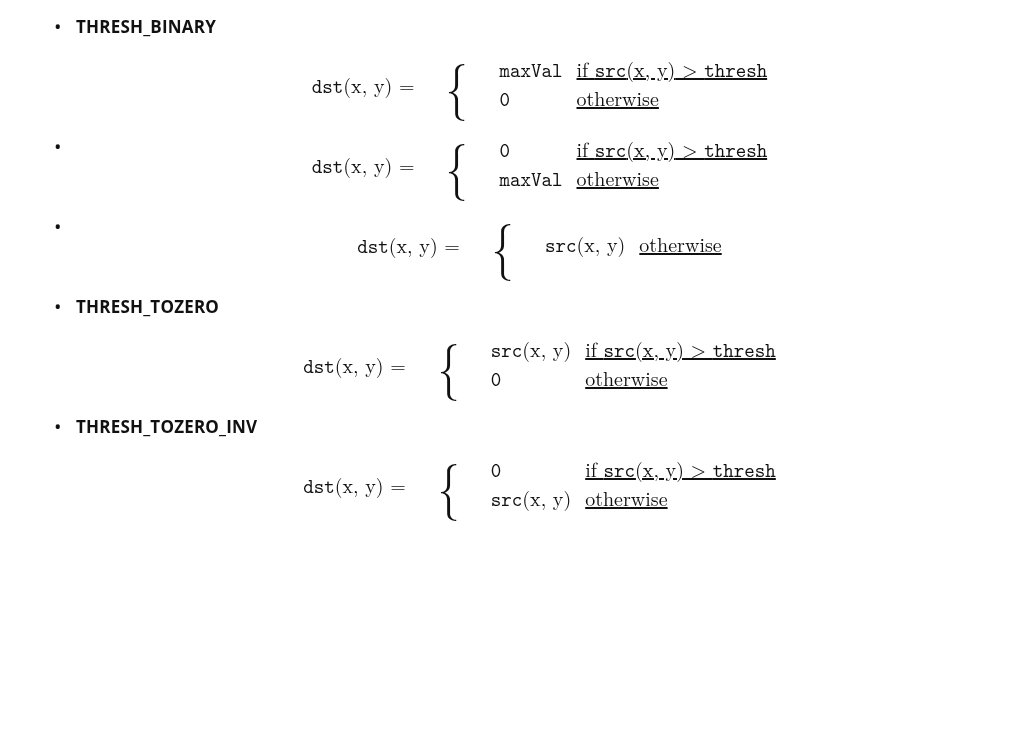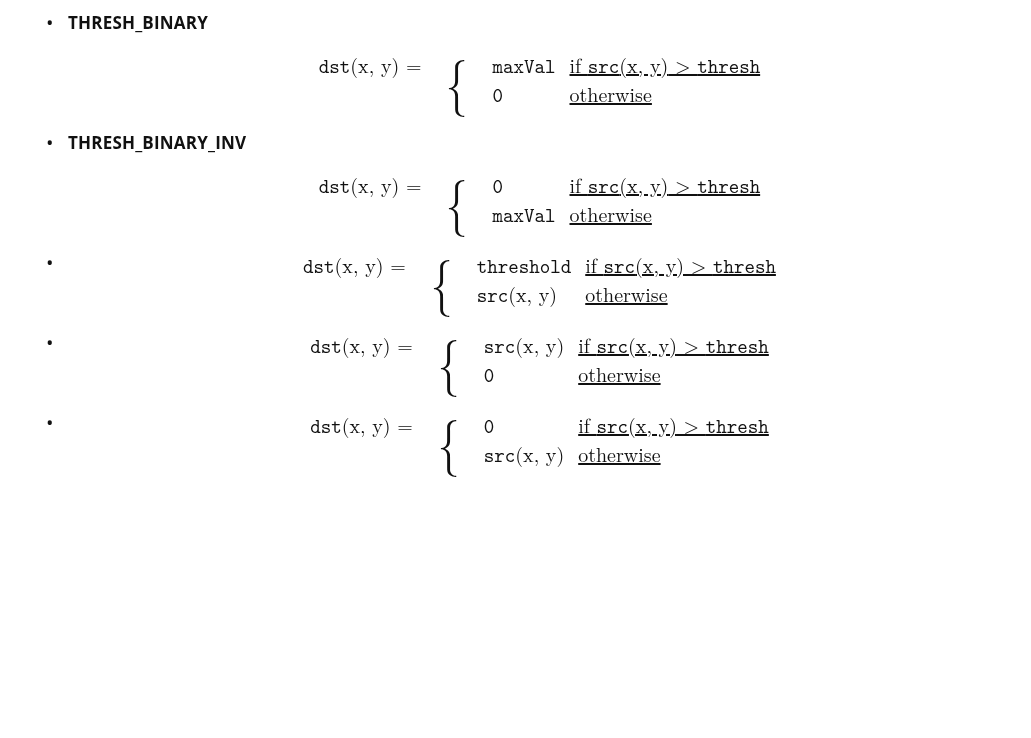--- a/index.html
+++ b/index.html
@@ -1,27 +1,27 @@
 <!DOCTYPE html>
 <html><head>
 <meta charset="utf-8">
 <style>
   html,body{margin:0;padding:0;background:#fff;color:#111;}
   body{width:1031px;box-sizing:border-box;padding:8px 20px 30px 40px;
        font-family:"Open Sans","Segoe UI",Arial,sans-serif;}
-  ul.doc{list-style:none;padding:0;margin:0;}
+  ul.doc{list-style:none;padding:0;margin:8px;}
   li.item{position:relative;padding-left:28px;margin:4px 0 2px 0;}
   li.item::before{content:"•";position:absolute;left:6px;top:0;
        font-size:20px;line-height:22px;color:#111;}
   .headline{font-weight:700;font-size:17px;line-height:22px;
        font-family:"Open Sans","Segoe UI",Arial,sans-serif;letter-spacing:.2px;}
   .eqwrap{display:flex;justify-content:center;margin:18px 0 22px 0;}
   .eq{font-family:"Latin Modern Roman","CMU Serif",Georgia,serif;
       font-size:20px;line-height:1.25;color:#111;
-      display:flex;gap:19px;}
+      display:flex;align-items:center;gap:26px;}
   .tt{font-family:"Latin Modern Mono","CMU Typewriter Text","Courier New",monospace;
       font-weight:400;}
   .lhs{white-space:nowrap;}
   .brace{font-size:58px;font-weight:300;line-height:1;transform:scaleX(.75);
          position:relative;top:-2px;padding:0 2px;}
   table.cases{border-collapse:collapse;}
   table.cases td{padding:0 14px 2px 0;white-space:nowrap;vertical-align:baseline;}
   table.cases td.cond{padding-right:0;text-decoration:underline;}
 </style>
 </head>
@@ -55,21 +55,20 @@
               <span>otherwise</span>
             </td>
           </tr>
         </tbody>
           </table>
       </div>
     </div>
   </li>
 
   <li class="item">
-    <div class="headline">THRESH_BINARY_INV</div>
     <div class="eqwrap">
       <div class="eq">
         <span class="lhs">
           <span class="tt">dst</span><span>(x, y)</span><span> = </span>
         </span>
         <span class="brace">{</span>
         <table class="cases">
           <tbody>
               <tr>
             <td><span><span class="tt">0</span></span></td>
@@ -91,39 +90,34 @@
 
   <li class="item">
     <div class="eqwrap">
       <div class="eq">
         <span class="lhs">
           <span class="tt">dst</span><span>(x, y)</span><span> = </span>
         </span>
         <span class="brace">{</span>
         <table class="cases">
           <tbody>
-              <tr>
-            <td><span><span class="tt">threshold</span></span></td>
-            <td class="cond">
-              <span>if </span><span class="tt">src</span><span>(x, y)</span><span> &gt; </span><span class="tt">thresh</span>
-            </td>
-          </tr>
           <tr>
             <td><span><span class="tt">src</span><span>(x, y)</span></span></td>
             <td class="cond">
               <span>otherwise</span>
             </td>
           </tr>
         </tbody>
           </table>
       </div>
     </div>
   </li>
 
   <li class="item">
+    <div class="headline">THRESH_TOZERO</div>
     <div class="eqwrap">
       <div class="eq">
         <span class="lhs">
           <span class="tt">dst</span><span>(x, y)</span><span> = </span>
         </span>
         <span class="brace">{</span>
         <table class="cases">
           <tbody>
               <tr>
             <td><span><span class="tt">src</span><span>(x, y)</span></span></td>
@@ -137,20 +131,21 @@
               <span>otherwise</span>
             </td>
           </tr>
         </tbody>
           </table>
       </div>
     </div>
   </li>
 
   <li class="item">
+    <div class="headline">THRESH_TOZERO_INV</div>
     <div class="eqwrap">
       <div class="eq">
         <span class="lhs">
           <span class="tt">dst</span><span>(x, y)</span><span> = </span>
         </span>
         <span class="brace">{</span>
         <table class="cases">
           <tbody>
               <tr>
             <td><span><span class="tt">0</span></span></td>

